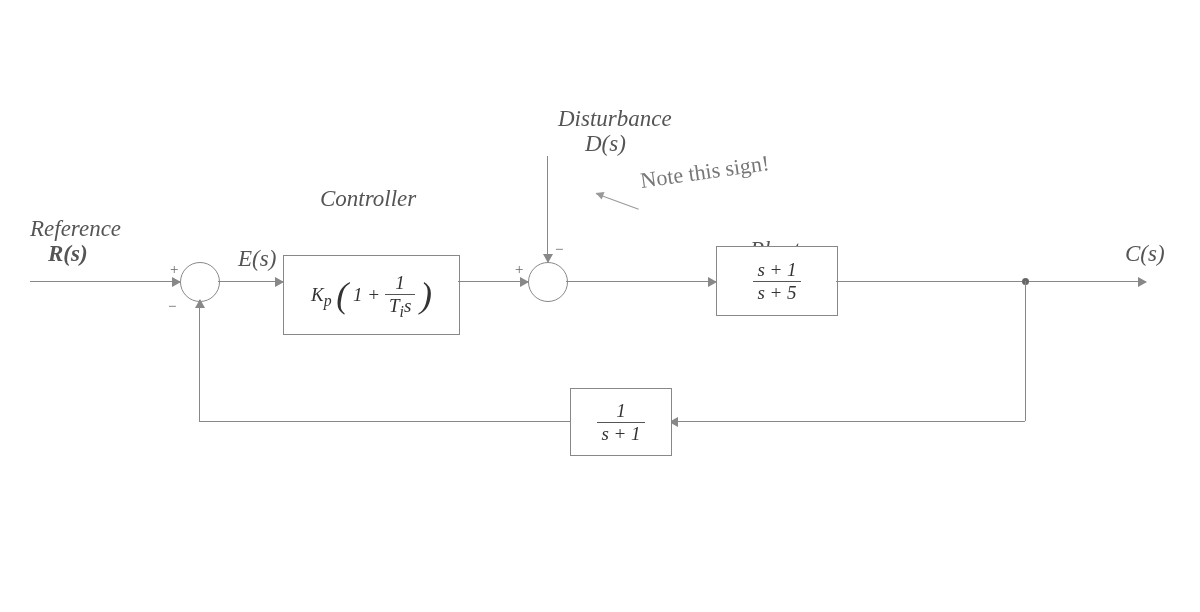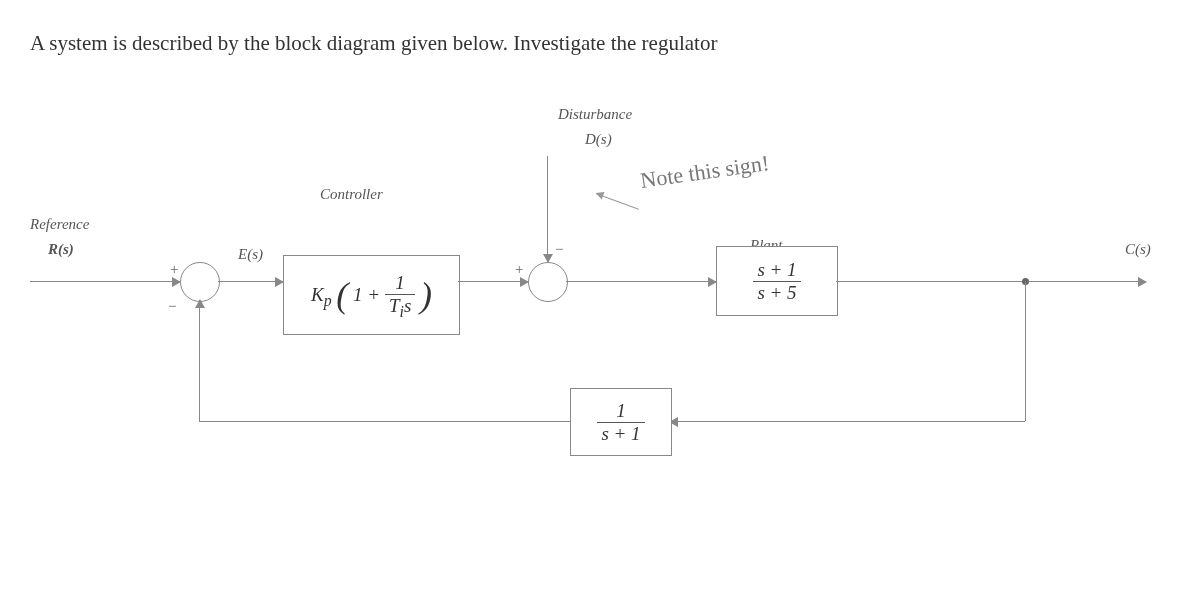--- a/index.html
+++ b/index.html
@@ -19,21 +19,21 @@
   }
   .diagram {
     position: relative;
     width: 1140px;
     height: 380px;
     font-style: italic;
     font-family: "Times New Roman", serif;
   }
   .label {
     position: absolute;
-    font-size: 15px;
+    font-size: 23px;
     color: #555;
   }
   .box {
     position: absolute;
     border: 1.5px solid #888;
     text-align: center;
     background: #fff;
     font-size: 19px;
   }
   .sum {
@@ -124,21 +124,21 @@
     border-top:4px solid transparent;
     border-bottom:4px solid transparent;
   }
   .sign { position:absolute; font-size:15px; color:#666; font-style:normal;}
   .node { position:absolute; width:7px;height:7px;background:#666;border-radius:50%; }
 </style>
 </head>
 <body>
 
 <div class="problem-text">
-  <span>A system is described by the block diagram given below. Investigate the regulator</span><br>
+  <br>
 </div>
 
 <div class="diagram">
 
   <div class="label" style="left:0;top:110px;text-align:right;">Reference</div>
   <div class="label" style="left:18px;top:135px;font-weight:bold;">R(s)</div>
 
   <div class="hline arrow-right" style="left:0;top:175px;width:150px;"></div>
 
   <div class="sum" style="left:150px;top:156px;"></div>

